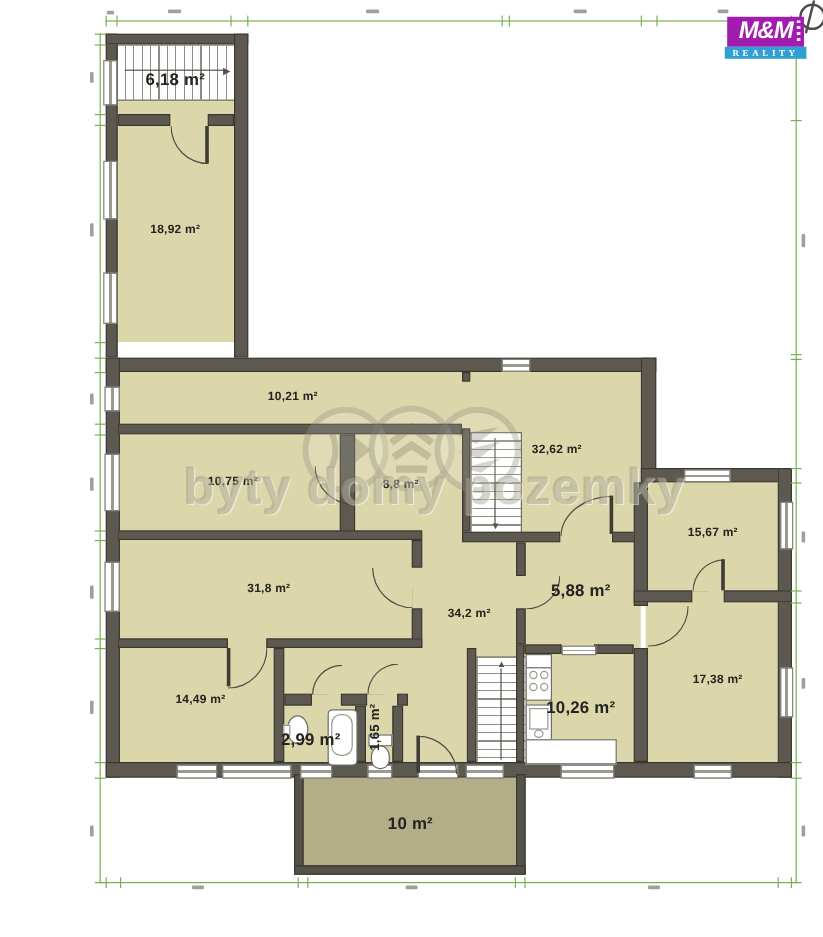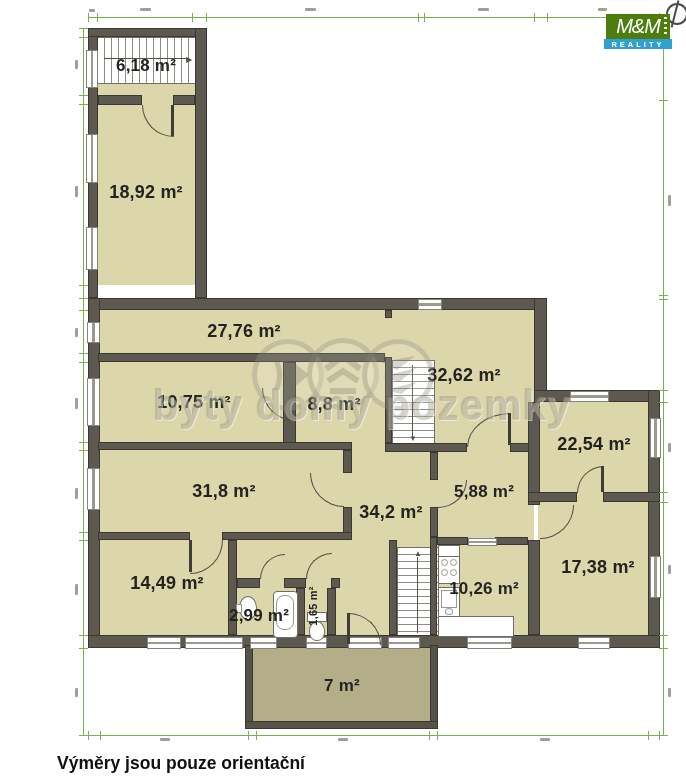--- a/index.html
+++ b/index.html
@@ -13,37 +13,37 @@
   .winH{position:absolute;background:linear-gradient(to bottom,#fff 0 38%,#9a9a92 38% 62%,#fff 62%);border:1px solid #84847c;}
   .winV{position:absolute;background:linear-gradient(to right,#fff 0 38%,#9a9a92 38% 62%,#fff 62%);border:1px solid #84847c;}
   .stairsH{position:absolute;background:repeating-linear-gradient(to right,#fff 0 6px,#8d8d85 6px 7px);border:1px solid #73706a;}
   .stairsV{position:absolute;background:repeating-linear-gradient(to bottom,#fff 0 6px,#8d8d85 6px 7px);border:1px solid #73706a;}
   .arc{position:absolute;border:1px solid #504d45;}
   .arc.tl{border-right:none;border-bottom:none;border-top-left-radius:100% 100%;}
   .arc.tr{border-left:none;border-bottom:none;border-top-right-radius:100% 100%;}
   .arc.bl{border-right:none;border-top:none;border-bottom-left-radius:100% 100%;}
   .arc.br{border-left:none;border-top:none;border-bottom-right-radius:100% 100%;}
   .leaf{position:absolute;background:#3f3c36;}
-  .lbl{position:absolute;transform:translate(-50%,-50%);font-weight:700;font-size:18px;color:#23231f;white-space:nowrap;letter-spacing:.2px;}
+  .lbl{position:absolute;transform:translate(-50%,-50%);font-weight:700;font-size:10px;color:#23231f;white-space:nowrap;letter-spacing:.2px;}
   .lbl.rot{transform:translate(-50%,-50%) rotate(-90deg);font-size:11px;}
-  .lbl.sm{font-size:17px;text-align:center;}
+  .lbl.sm{font-size:14px;text-align:center;}
   .fix{position:absolute;background:#fff;border:1px solid #6e6e66;}
   .fixin{position:absolute;border:1px solid #98988f;background:#fff;}
   .dim{position:absolute;background:#76b150;}
   .mark{position:absolute;background:#a0a09a;border-radius:1px;}
   .arrowline{position:absolute;background:#55524c;}
   .arrowhead{position:absolute;font-size:8px;color:#55524c;transform:translate(-50%,-50%);}
   
   .wm{position:absolute;opacity:.55;pointer-events:none;}
   .wmc{position:absolute;border:5px solid rgba(130,128,115,.55);border-radius:50%;background:rgba(250,250,245,.25);}
   .wmtext{position:absolute;font-weight:700;font-size:42px;letter-spacing:1px;color:rgba(160,157,135,.75);
           text-shadow:1px 1px 0 rgba(255,255,255,.9),-1px -1px 0 rgba(105,103,90,.45);white-space:nowrap;}
   
-  .logo-red{position:absolute;background:#4d7c0f;color:#fff;display:flex;align-items:center;justify-content:center;
-            font-weight:400;font-style:italic;font-size:20px;letter-spacing:-1px;}
+  .logo-red{position:absolute;background:#a21caf;color:#fff;display:flex;align-items:center;justify-content:center;
+            font-weight:700;font-style:italic;font-size:20px;letter-spacing:-1px;}
   .logo-blue{position:absolute;background:#2f9fd4;color:#fff;display:flex;align-items:center;justify-content:center;
              font-weight:700;font-size:7.5px;letter-spacing:3px;}
   .caption{position:absolute;font-weight:700;font-size:17.5px;color:#101010;}
   .north{position:absolute;border:2px solid #4c4c48;border-radius:50%;background:transparent;}
   svg{display:block;}
 </style>
 </head>
 <body>
 
 <div id="stage">
@@ -175,34 +175,34 @@
   <div class="fixin" style="left:450px;top:559px;width:5px;height:5px;border-radius:50%;"></div>
   <div class="fixin" style="left:441px;top:569px;width:5px;height:5px;border-radius:50%;"></div>
   <div class="fixin" style="left:450px;top:569px;width:5px;height:5px;border-radius:50%;"></div>
   <div class="fix" style="left:438px;top:587px;width:20px;height:29px;"></div>
   <div class="fixin" style="left:441px;top:590px;width:14px;height:16px;"></div>
   <div class="fixin" style="left:445px;top:608px;width:6px;height:5px;border-radius:50%;"></div>
   <div class="fix" style="left:438px;top:616px;width:74px;height:19px;"></div>
 
   <span class="lbl sm" style="left:146px;top:66px;">6,18 m²</span>
   <span class="lbl" style="left:146px;top:192px;">18,92 m²</span>
-  <span class="lbl" style="left:244px;top:331px;">27,76 m²</span>
+  <span class="lbl" style="left:244px;top:331px;">10,21 m²</span>
   <span class="lbl" style="left:194px;top:402px;">10,75 m²</span>
   <span class="lbl" style="left:334px;top:404px;">8,8 m²</span>
   <span class="lbl" style="left:464px;top:375px;">32,62 m²</span>
-  <span class="lbl" style="left:594px;top:444px;">22,54 m²</span>
+  <span class="lbl" style="left:594px;top:444px;">15,67 m²</span>
   <span class="lbl" style="left:224px;top:491px;">31,8 m²</span>
   <span class="lbl" style="left:391px;top:512px;">34,2 m²</span>
   <span class="lbl sm" style="left:484px;top:492px;">5,88 m²</span>
   <span class="lbl" style="left:598px;top:567px;">17,38 m²</span>
   <span class="lbl" style="left:167px;top:583px;">14,49 m²</span>
   <span class="lbl sm" style="left:259px;top:616px;">2,99 m²</span>
   <span class="lbl rot" style="left:313px;top:606px;">1,65 m²</span>
   <span class="lbl sm" style="left:484px;top:589px;">10,26 m²</span>
-  <span class="lbl sm" style="left:342px;top:686px;">7 m²</span>
+  <span class="lbl sm" style="left:342px;top:686px;">10 m²</span>
 
   <div class="wm" style="left:0;top:0;width:686px;height:781px;">
     <div class="wmc" style="left:252px;top:339px;width:62px;height:62px;">
       <svg width="62" height="62" viewBox="0 0 62 62">
         <path d="M18 14 q9 17 0 34" fill="none" stroke="rgba(130,128,115,.6)" stroke-width="5"></path>
         <path d="M28 16 q7 15 0 30" fill="none" stroke="rgba(130,128,115,.6)" stroke-width="5"></path>
         <polygon points="36,18 52,31 36,44" fill="rgba(130,128,115,.6)"></polygon>
       </svg>
     </div>
     <div class="wmc" style="left:307px;top:338px;width:62px;height:62px;">
@@ -292,19 +292,18 @@
   <div class="mark" style="left:338px;top:738px;width:10px;height:3px;"></div>
   <div class="mark" style="left:540px;top:738px;width:10px;height:3px;"></div>
 
   <div class="north" style="left:666px;top:3px;width:18px;height:18px;"></div>
   <div class="abs" style="left:674px;top:0px;width:2px;height:28px;background:#4c4c48;transform:rotate(14deg);"></div>
 
   <div class="logo-red" style="left:606px;top:14px;width:64px;height:25px;">
     <span>M&amp;M</span>
   </div>
   <div class="abs" style="left:664px;top:17px;width:3px;height:19px;background:repeating-linear-gradient(to bottom,rgba(255,255,255,.9) 0 2px,transparent 2px 5px);"></div>
-  <div class="logo-blue" style="left:604px;top:39px;width:68px;height:10px;">
+  <div class="logo-blue" style="left:604px;top:39px;width:68px;height:10px;font-family:Liberation Serif, serif;">
     <span>REALITY</span>
   </div>
 
-  <div class="caption" style="left:57px;top:753px;">Výměry jsou pouze orientační</div>
 
 </div>
 
 </body></html>

